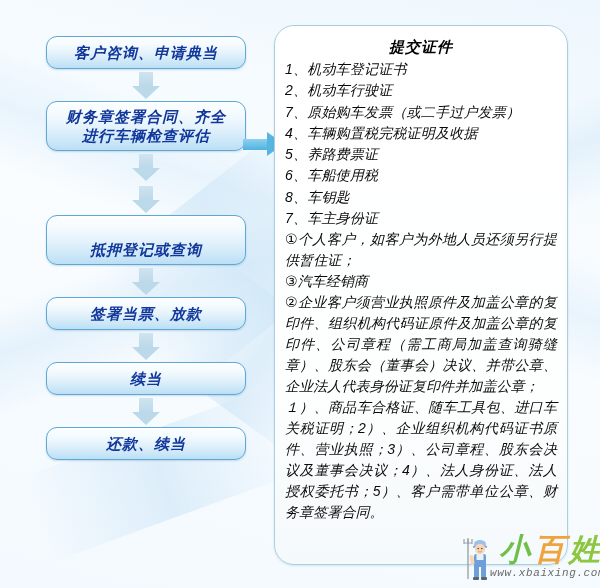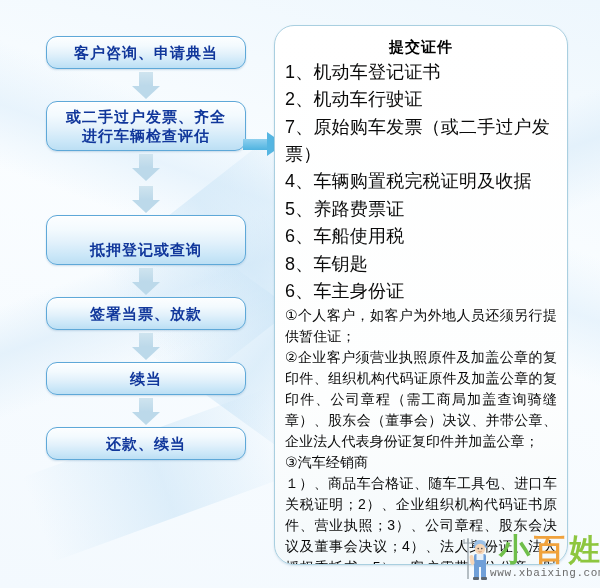--- a/index.html
+++ b/index.html
@@ -17,20 +17,21 @@
   
   #canvas {
     position: relative;
     width: 600px;
     height: 588px;
     background:
       linear-gradient(160deg, rgba(255,255,255,0) 0%, rgba(255,255,255,0) 38%, rgba(222,238,250,0.75) 44%, rgba(255,255,255,0) 52%),
       linear-gradient(20deg, rgba(255,255,255,0) 52%, rgba(223,239,251,0.65) 60%, rgba(255,255,255,0) 68%),
       linear-gradient(195deg, rgba(236,246,253,0.9) 0%, rgba(250,253,255,1) 40%, rgba(243,249,254,1) 100%);
     overflow: hidden;
+    font-style: italic;
   }
   
   .bg-ribbon {
     position: absolute;
     background: linear-gradient(90deg, rgba(205,230,247,0.0), rgba(200,227,246,0.55), rgba(205,230,247,0.0));
     pointer-events: none;
   }
   .bg-ribbon.r1 { left: 120px; top: 180px; width: 240px; height: 150px; transform: rotate(-38deg); }
   .bg-ribbon.r2 { left: 160px; top: 300px; width: 200px; height: 120px; transform: rotate(36deg); }
   .bg-ribbon.r3 { left: 30px;  top: 430px; width: 260px; height: 90px;  transform: rotate(-20deg); }
@@ -141,21 +142,21 @@
   }
   #doc-title {
     text-align: center;
     font-weight: bold;
     font-size: 15px;
     color: #000000;
     letter-spacing: 1px;
     margin: 4px 0 2px 0;
   }
   .doc-line {
-    font-size: 18px;
+    font-size: 14px;
     color: #0a0a0a;
     line-height: 1.52;
     white-space: pre-wrap;
     letter-spacing: 0.2px;
   }
   .doc-para {
     font-size: 14px;
     color: #0a0a0a;
     line-height: 1.5;
     letter-spacing: 0.1px;
@@ -211,21 +212,21 @@
       <span class="box-text">客户咨询、申请典当</span>
     </div>
 
     <div class="down-arrow">
       <div class="shaft"></div>
       <div class="head"></div>
     </div>
 
     <div class="flow-box h2">
       <span class="box-text">
-        <span>或二手过户发票、齐全</span><br>
+        <span>财务章签署合同、齐全</span><br>
         <span>进行车辆检查评估</span>
       </span>
     </div>
 
     <div class="down-arrow">
       <div class="shaft"></div>
       <div class="head"></div>
     </div>
 
 
@@ -279,25 +280,25 @@
 
     <div id="doc-title">提交证件</div>
 
     <div class="doc-line">1、机动车登记证书</div>
     <div class="doc-line">2、机动车行驶证</div>
     <div class="doc-line">7、原始购车发票（或二手过户发票）</div>
     <div class="doc-line">4、车辆购置税完税证明及收据</div>
     <div class="doc-line">5、养路费票证</div>
     <div class="doc-line">6、车船使用税</div>
     <div class="doc-line">8、车钥匙</div>
-    <div class="doc-line">6、车主身份证</div>
+    <div class="doc-line">7、车主身份证</div>
 
     <div class="doc-para">①个人客户，如客户为外地人员还须另行提供暂住证；</div>
+    <div class="doc-para">③汽车经销商</div>
     <div class="doc-para">②企业客户须营业执照原件及加盖公章的复印件、组织机构代码证原件及加盖公章的复印件、公司章程（需工商局加盖查询骑缝章）、股东会（董事会）决议、并带公章、企业法人代表身份证复印件并加盖公章；</div>
-    <div class="doc-para">③汽车经销商</div>
     <div class="doc-para">１）、商品车合格证、随车工具包、进口车关税证明；2）、企业组织机构代码证书原件、营业执照；3）、公司章程、股东会决议及董事会决议；4）、法人身份证、法人授权委托书；5）、客户需带单位公章、财务章签署合同。</div>
 
   </div>
 
   <div id="watermark">
     <svg id="wm-figure" width="30" height="46" viewBox="0 0 30 46">
       <line x1="6" y1="4" x2="6" y2="44" stroke="#9aa4ab" stroke-width="1.4"></line>
       <path d="M2 4 L2 9 M6 3 L6 9 M10 4 L10 9 M2 8 L10 8" stroke="#9aa4ab" stroke-width="1.2" fill="none"></path>
       <path d="M11 11 q7 -4 14 0 l0 2 q-7 -3 -14 0 z" fill="#7fa8d8"></path>
       <ellipse cx="18" cy="9" rx="6" ry="4" fill="#9cc0e6"></ellipse>

